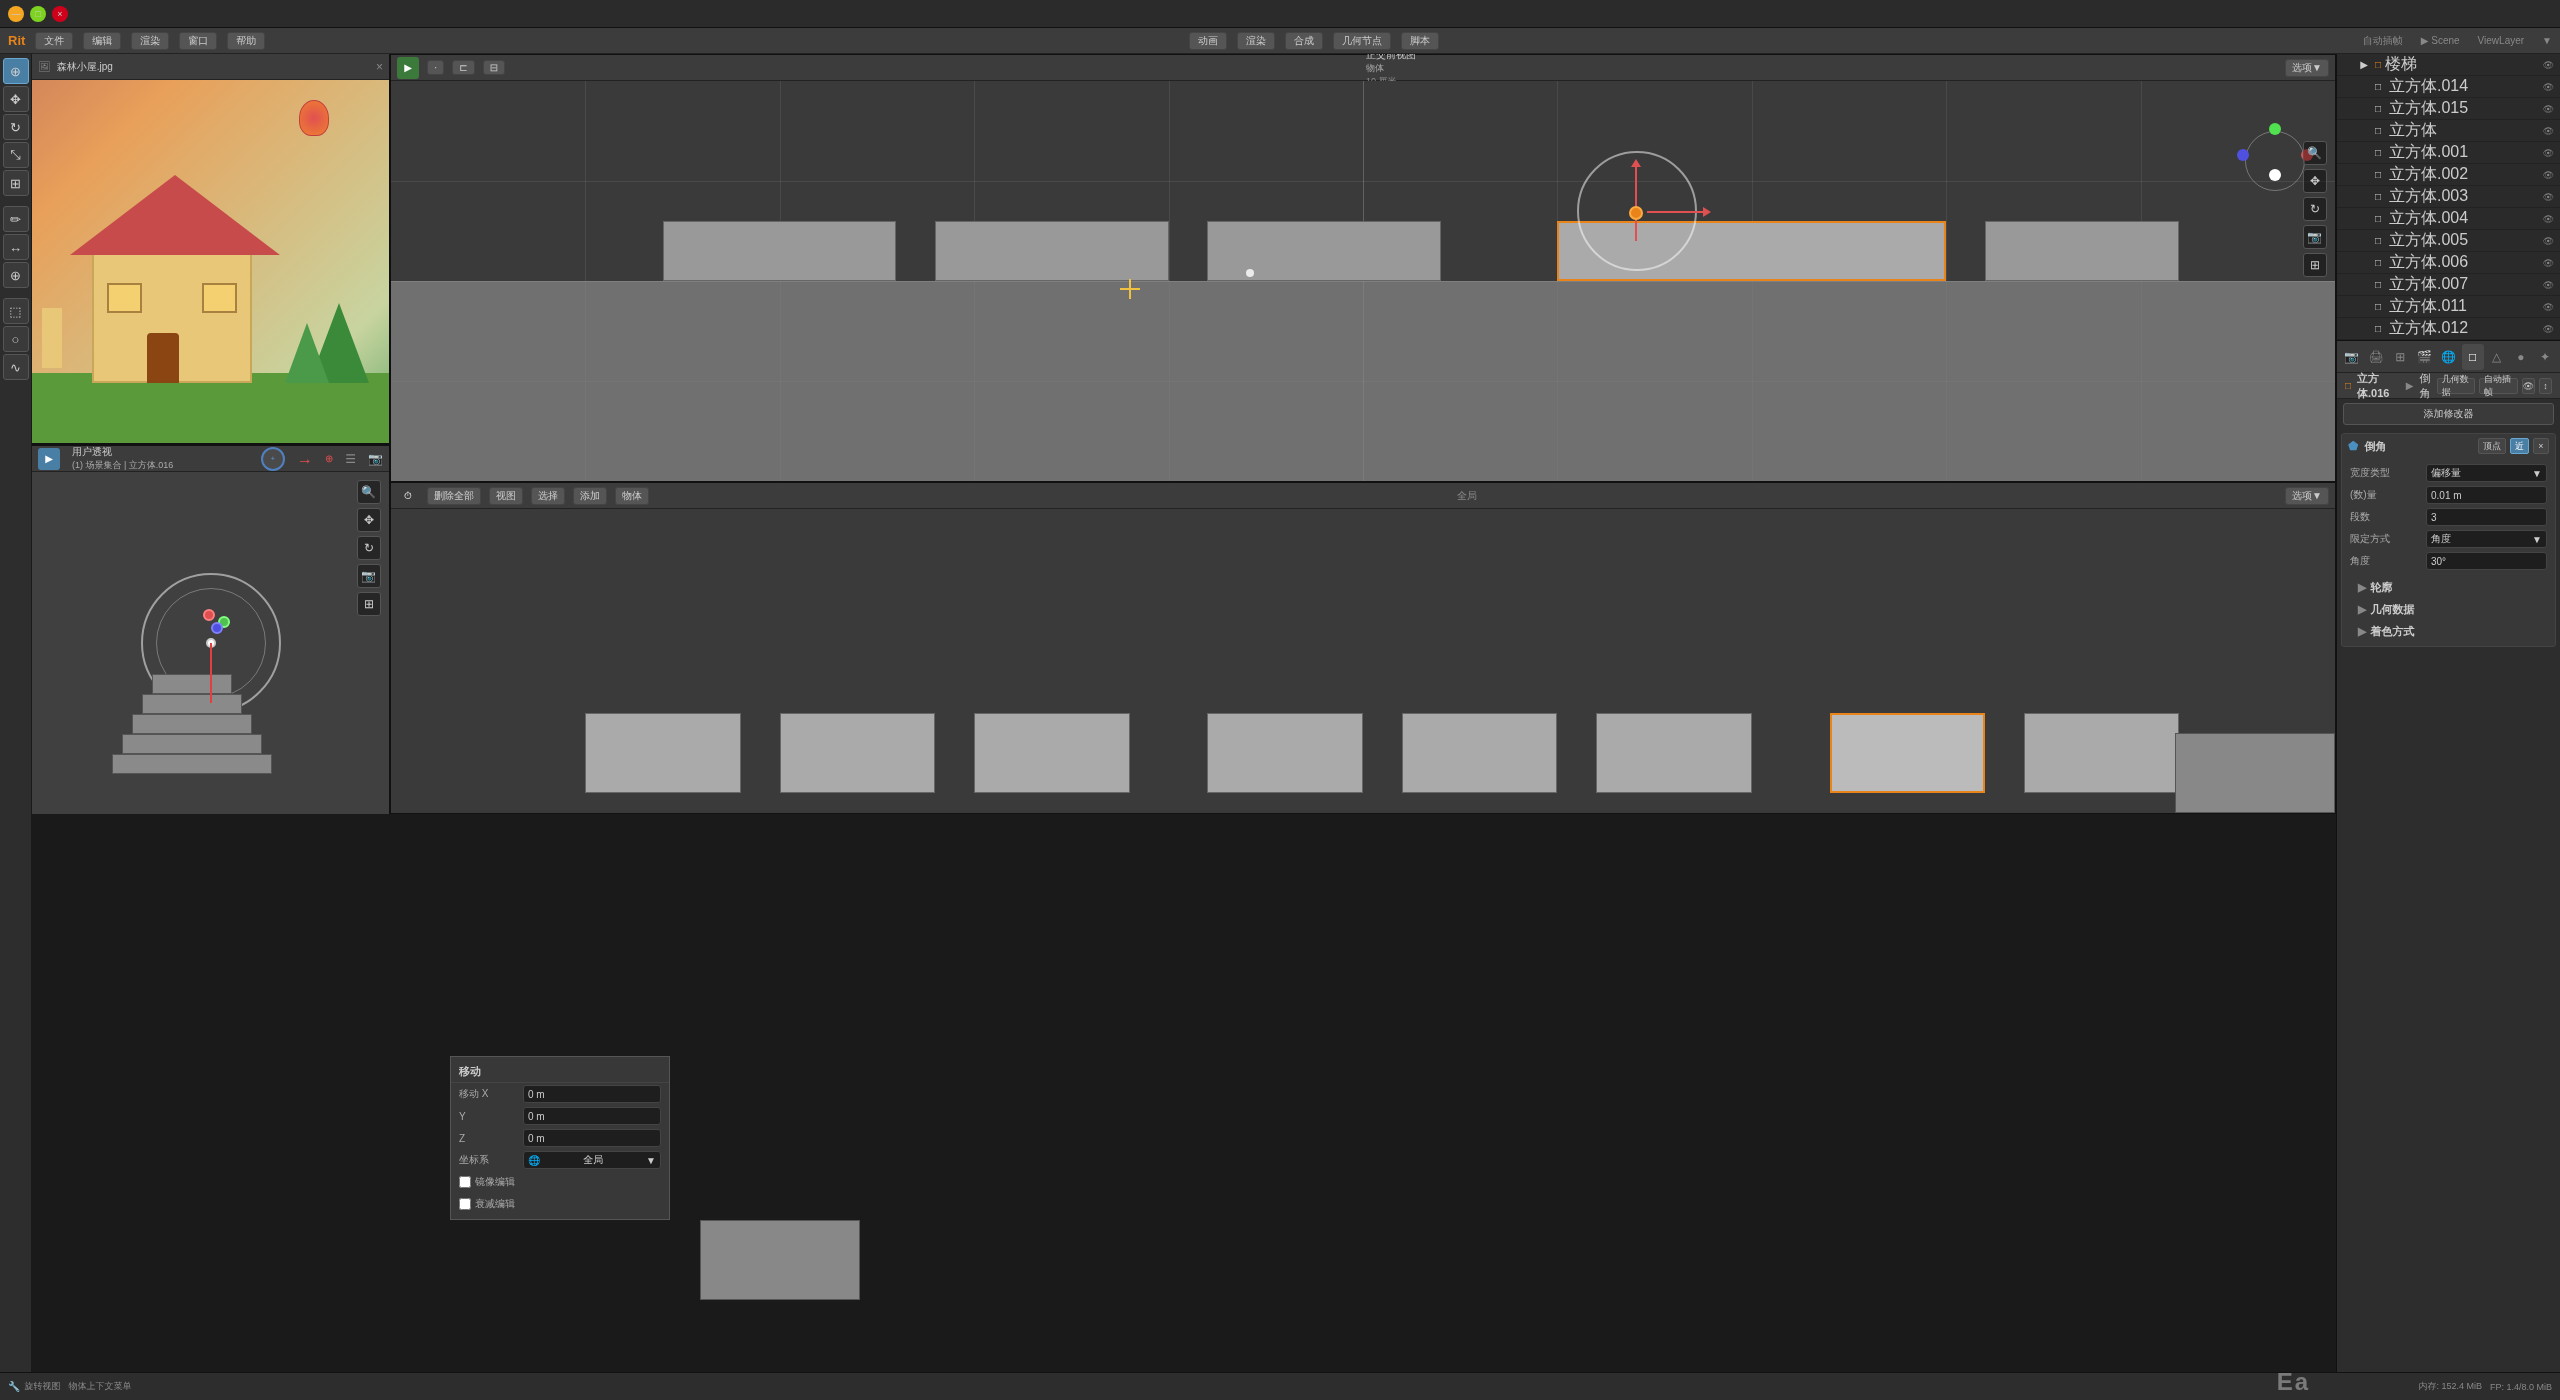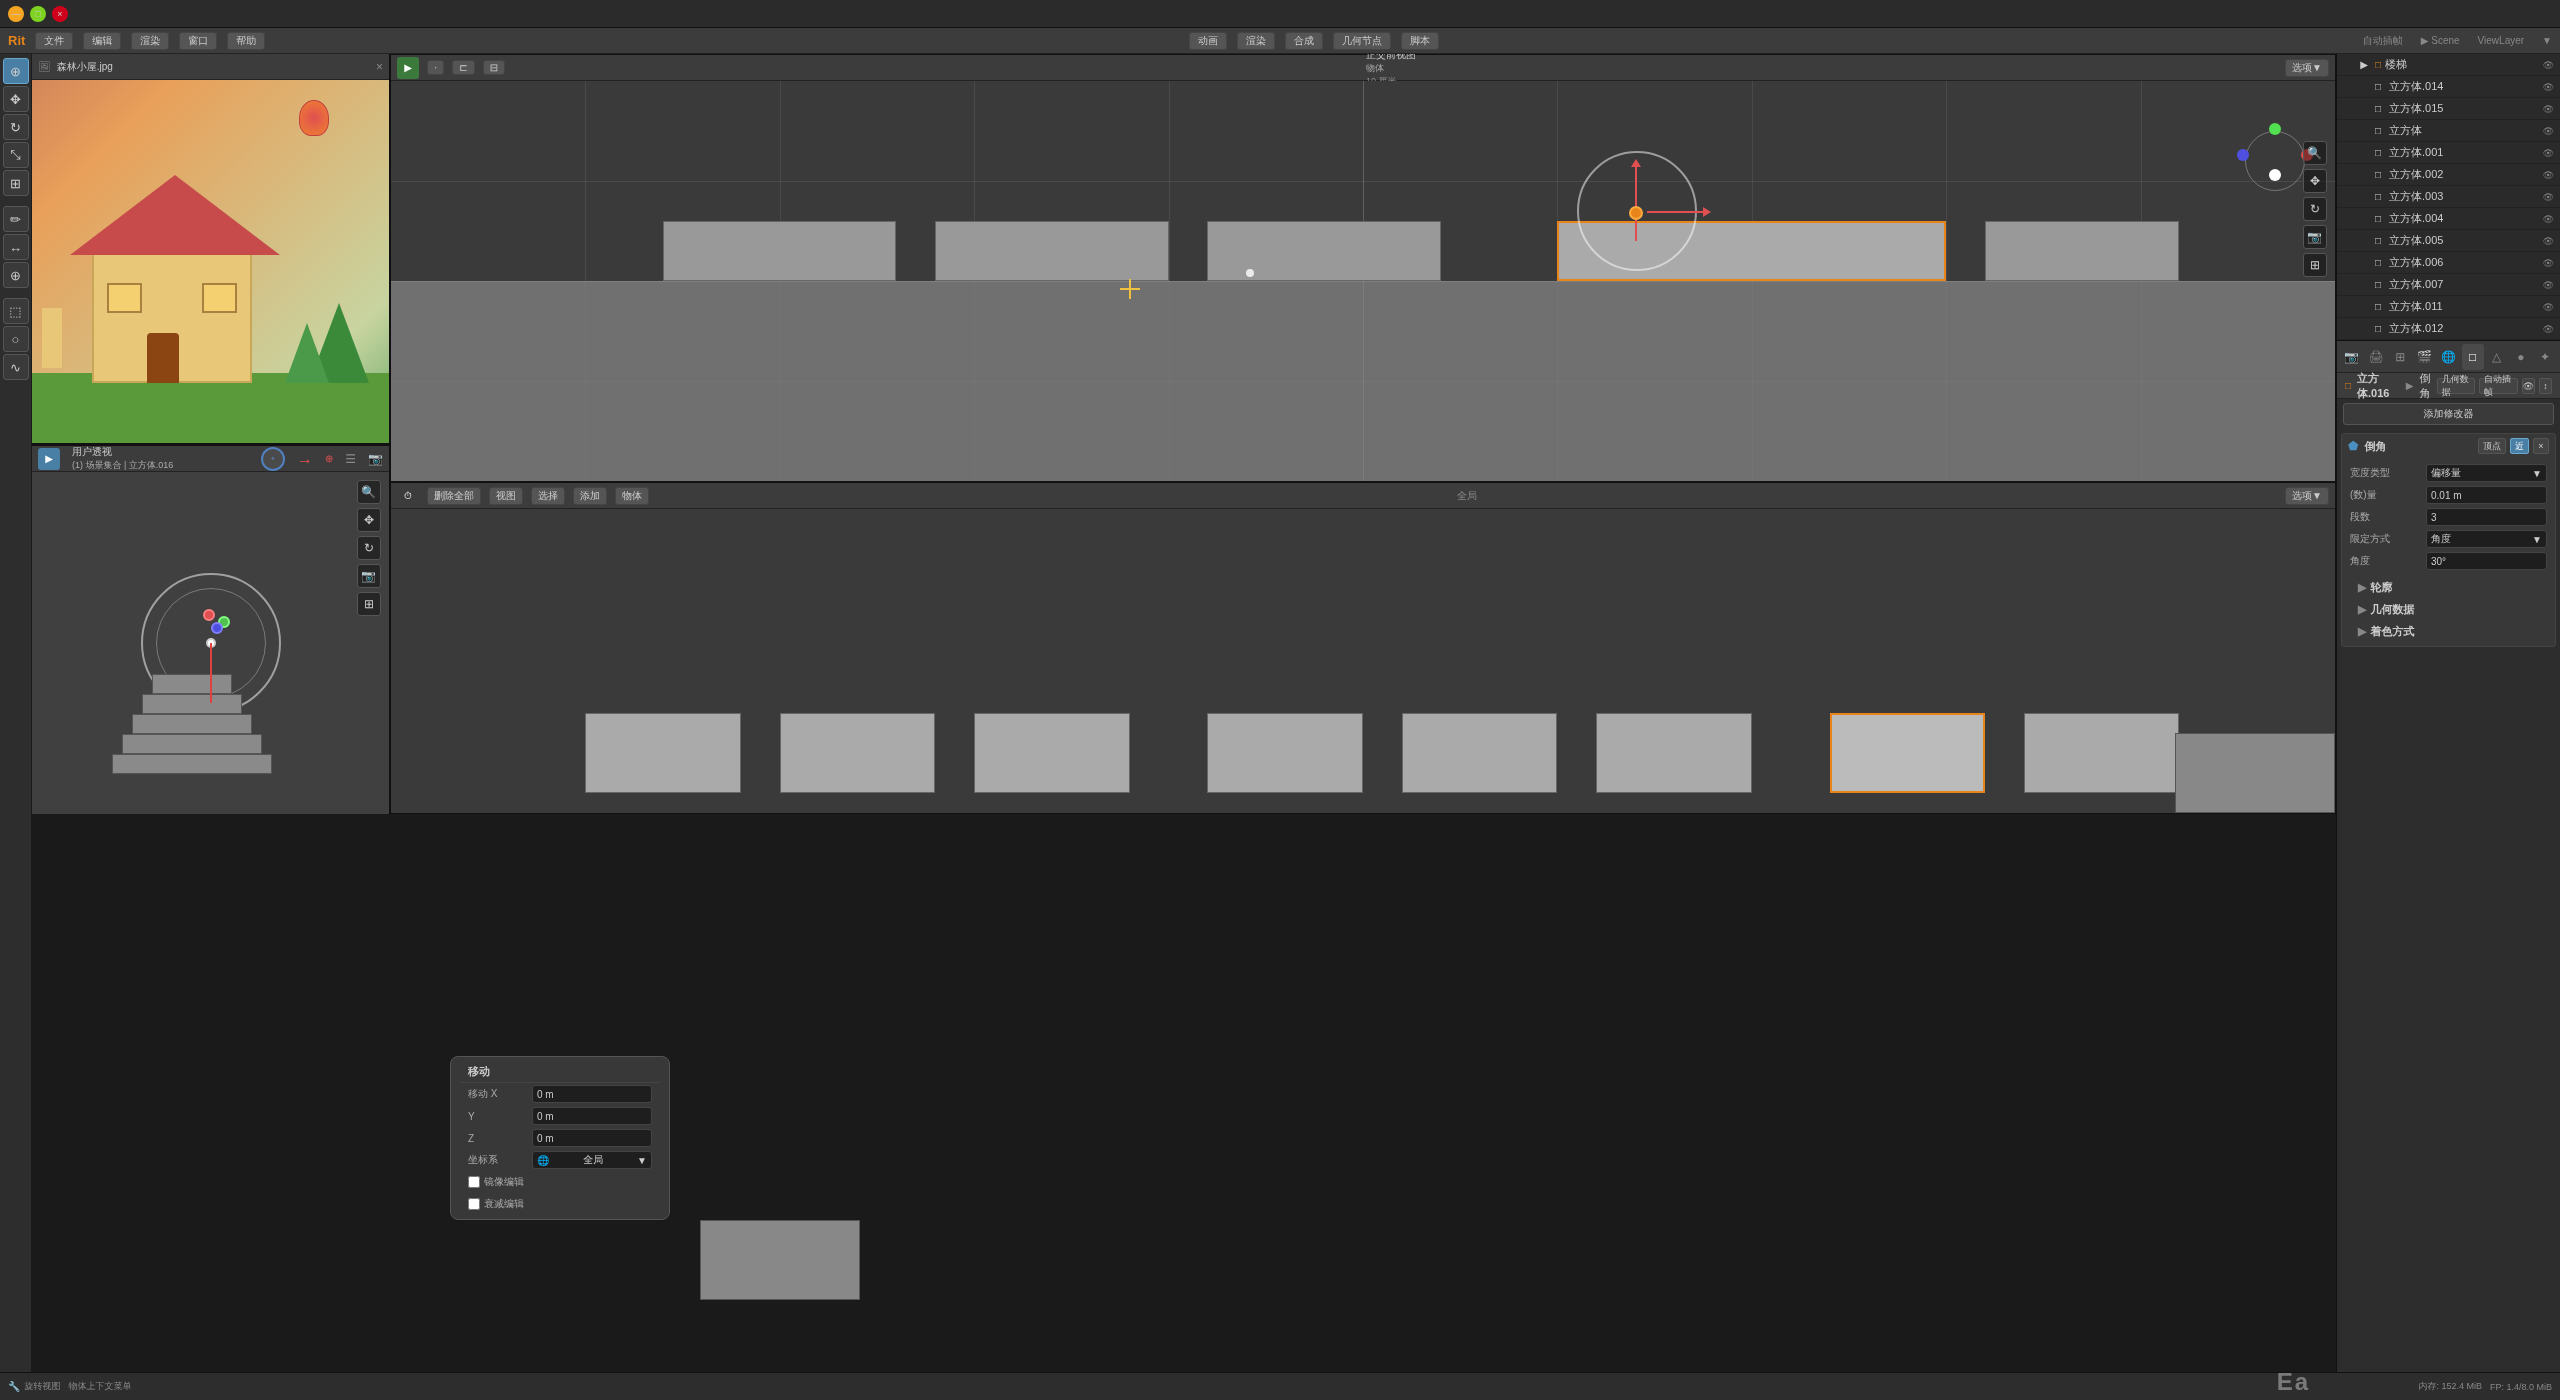--- a/index.html
+++ b/index.html
@@ -406,21 +406,21 @@
       gap: 4px;
       border-bottom: 1px solid #222;
     }
     .outliner-item .oi-icon {
       width: 14px; height: 14px;
       display: flex; align-items: center; justify-content: center;
       font-size: 10px;
     }
     .outliner-item .oi-label {
       flex: 1;
-      font-size: 11px;
+      font-size: 16px;
       color: #ccc;
     }
     .outliner-item .oi-vis {
       font-size: 9px;
       color: #888;
     }
     .indent-1 { padding-left: 20px; }
     .indent-2 { padding-left: 34px; }
 
     
@@ -487,22 +487,22 @@
     .mod-select { flex: 1; background: #1e1e1e; border: 1px solid #444; border-radius: 3px; height: 18px; padding: 0 4px; font-size: 10px; color: #ccc; display: flex; align-items: center; justify-content: space-between; }
 
     
     #move-popup {
       position: absolute;
       bottom: 180px;
       left: 450px;
       width: 220px;
       background: #383838;
       border: 1px solid #555;
-      border-radius: 8px;
-      padding: 4px 9px;
+      border-radius: 0;
+      padding: 4px 0;
       z-index: 200;
     }
     #move-popup-header {
       height: 22px;
       display: flex;
       align-items: center;
       padding: 0 8px;
       font-size: 11px;
       font-weight: bold;
       color: #ccc;

